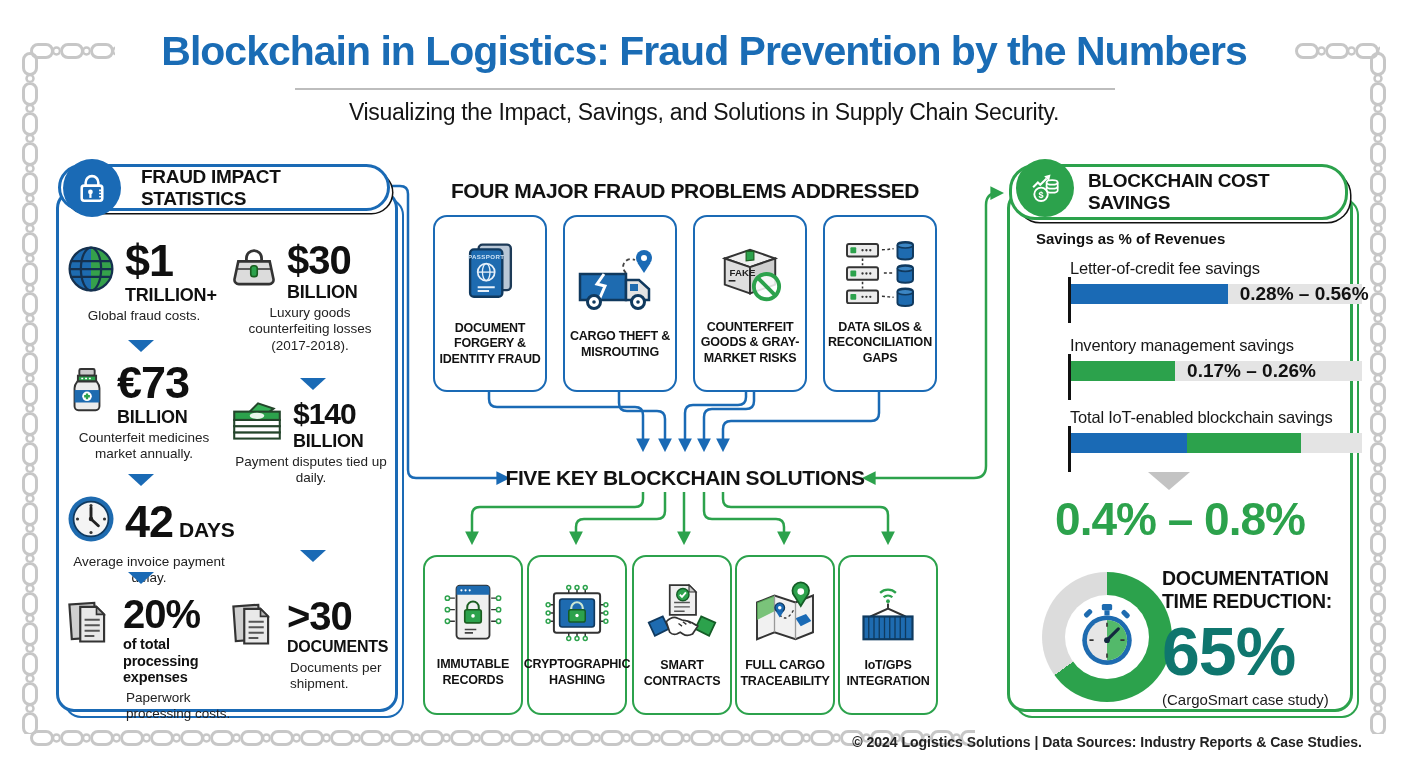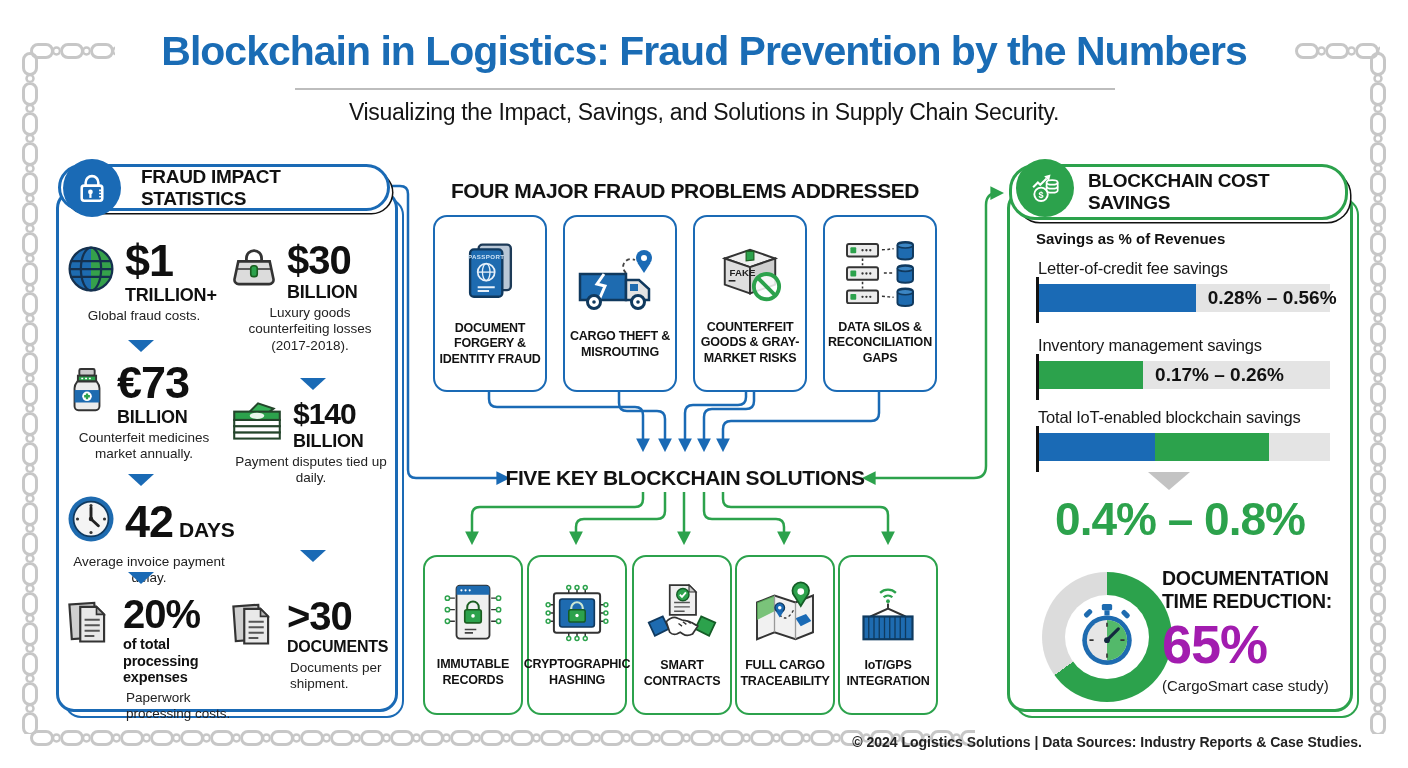--- a/index.html
+++ b/index.html
@@ -51,36 +51,36 @@
   .mid-heading { position:absolute; text-align:center; font-weight:bold; font-size:21px;
                  letter-spacing:-0.4px; color:#121212; }
   .card { position:absolute; background:#fff; border-radius:14px; display:flex; flex-direction:column;
           align-items:center; justify-content:center; gap:9px; padding:6px 4px; text-align:center; }
   .card.problem { border:2.5px solid #1a6ab5; width:114px; height:177px; }
   .card.solution { border:2.5px solid #2ca24c; width:100px; height:160px; }
   .card-label { font-weight:bold; font-size:12.5px; line-height:1.25; letter-spacing:-0.2px; color:#121212; }
 
   
   .sav-subtitle { position:absolute; left:1036px; top:230px; font-size:15px; font-weight:bold; color:#111; }
-  .bar-group { position:absolute; width:292px; }
+  .bar-group { position:absolute; width:292px;margin-left:32px; }
   .bar-label { font-size:16.5px; color:#181818; margin-bottom:6px; letter-spacing:-0.2px; }
-  .bar-track { position:relative; width:292px; height:28px; background:#e4e4e4; display:flex; align-items:center; }
+  .bar-track { position:relative; width:292px; height:20px; background:#e4e4e4; display:flex; align-items:center; }
   .bar-tick { position:absolute; left:-2px; top:-7px; width:2.5px; height:46px; background:#111; }
   .bar-fill { height:100%; flex:none; }
   .bar-value { font-size:19px; font-weight:bold; color:#111; margin-left:12px; white-space:nowrap; }
   .gray-arrow { position:absolute; width:0; height:0; border-left:21px solid transparent;
                 border-right:21px solid transparent; border-top:18px solid #c3c3c3; }
   .big-total { position:absolute; left:1007px; top:492px; width:346px; text-align:center;
                font-size:46px; font-weight:bold; color:#2ca24c; letter-spacing:-1px; }
   .donut { position:absolute; left:1042px; top:572px; width:130px; height:130px; border-radius:50%; }
   .donut-hole { position:absolute; left:23px; top:23px; width:84px; height:84px; border-radius:50%;
                 background:#fff; display:flex; align-items:center; justify-content:center; }
   .donut-text { position:absolute; left:1162px; top:567px; width:200px; }
   .donut-title { font-size:19.5px; font-weight:bold; line-height:1.17; color:#111; letter-spacing:-0.3px; }
-  .donut-value { font-size:54px; font-weight:bold; color:#a21caf; letter-spacing:-1px; line-height:1; margin-top:4px; }
+  .donut-value { font-size:68px; font-weight:bold; color:#0f766e; letter-spacing:-1px; line-height:1; margin-top:4px; }
   .donut-note { font-size:15px; color:#1b1b1b; margin-top:6px; }
 
   .footer { position:absolute; right:46px; top:734px; font-size:14px; font-weight:bold; color:#222; }
 </style>
 </head>
 <body>
 
 <div class="canvas">
 
   <svg class="chain" style="left:0;top:0;width:0;height:0">

